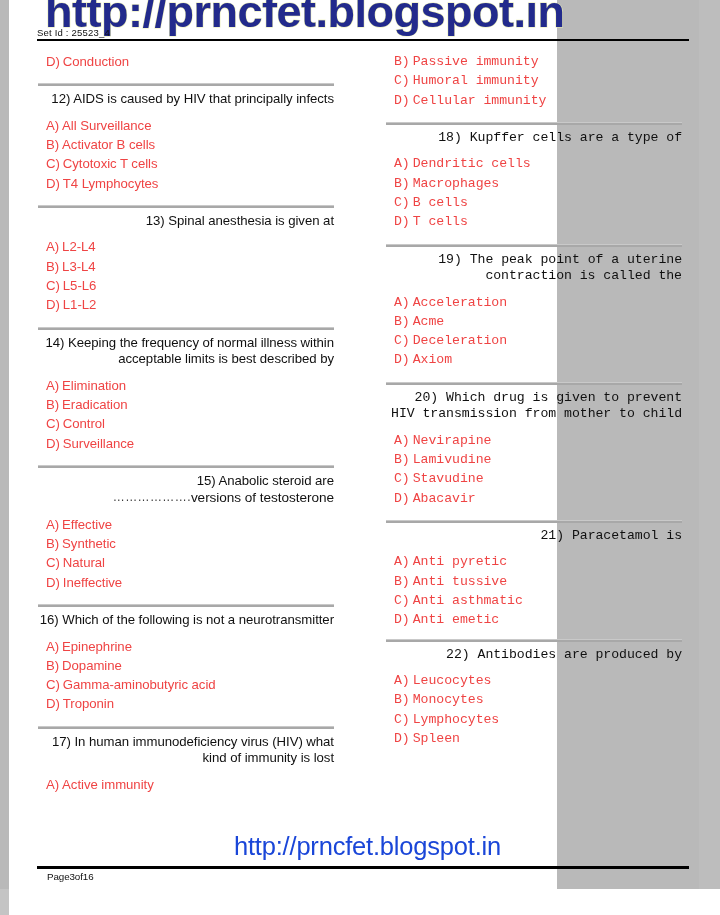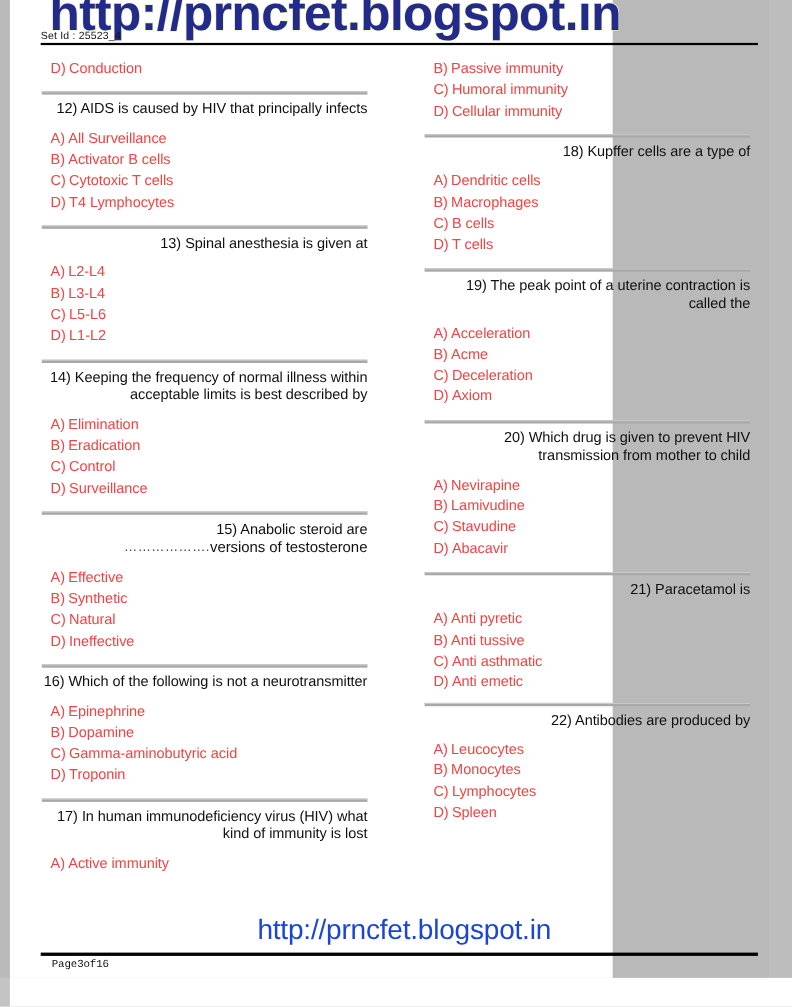--- a/index.html
+++ b/index.html
@@ -93,21 +93,21 @@
     z-index: 4;
   }
 
   
   .column {
     position: absolute;
     top: 52px;
     width: 296px;
   }
   #col-left  { left: 29px; }
-  #col-right { left: 377px; }
+  #col-right { left: 377px; font-family: Liberation Mono, monospace; }
 
   .q-block { position: relative; }
 
   .divider {
     height: 2px;
     background: #a8a8a8;
     border-top: 1px solid #c9c9c9;
     margin: 0 0 4px 0;
     width: 296px;
   }
@@ -174,21 +174,20 @@
     background: #000000;
   }
   #page-num {
     position: absolute;
     left: 38px;
     top: 871px;
     font-size: 9.8px;
     color: #101010;
     letter-spacing: -0.1px;
     white-space: nowrap;
-    font-family: Liberation Mono, monospace;
   }
 </style>
 </head>
 <body>
 
 <div id="scan-frame">
   <div id="page-sheet">
 
     <div id="header-banner">
       <div id="header-url">http://prncfet.blogspot.in</div>

